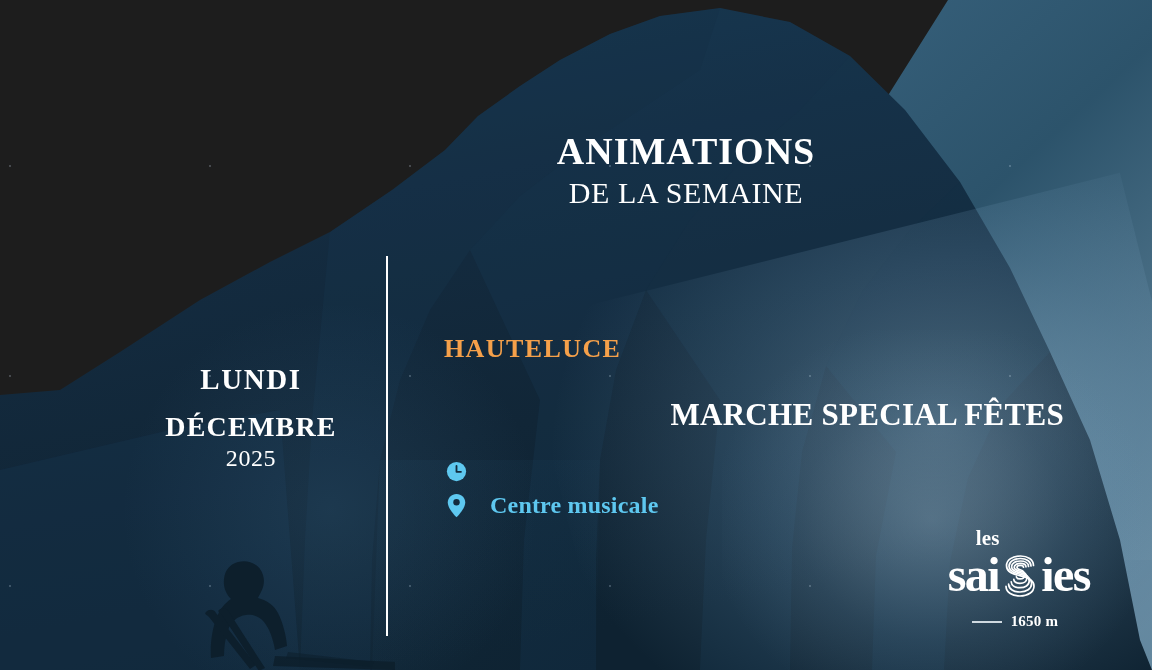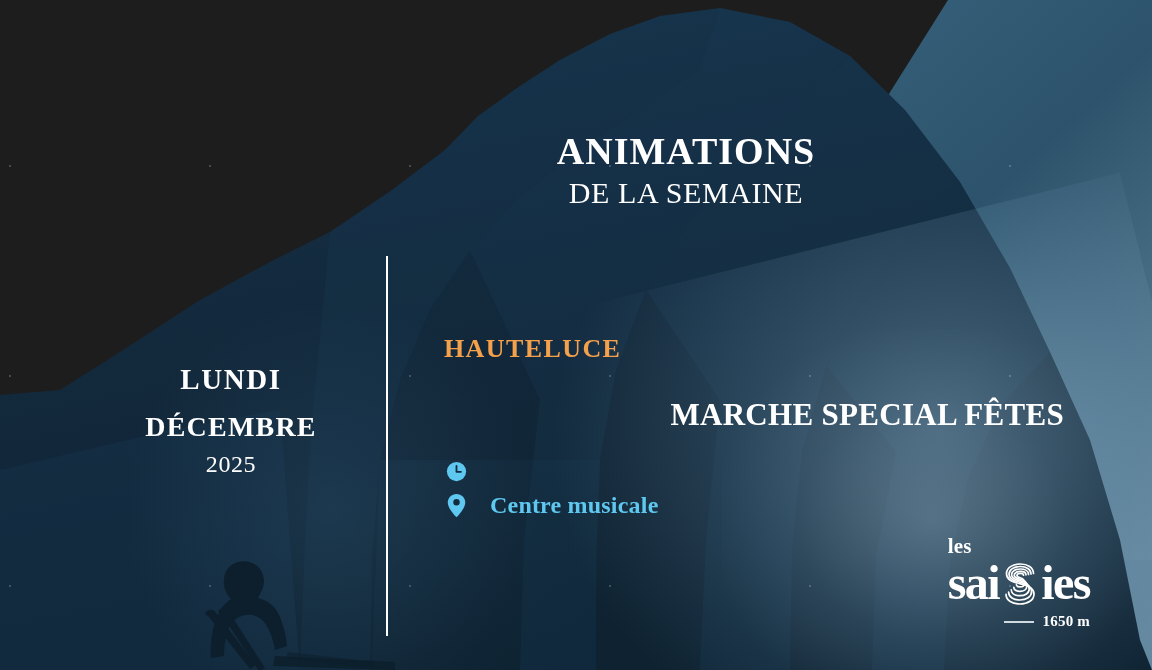--- a/index.html
+++ b/index.html
@@ -112,21 +112,21 @@
   .divider {
     position: absolute;
     left: 386px; top: 256px;
     width: 2px; height: 380px;
     background: #ffffff;
   }
 
   
   .date-block {
     position: absolute;
-    left: 88px; top: 365px;
+    left: 108px; top: 365px;
     width: 286px;
     text-align: center;
     color: #ffffff;
   }
   .date-weekday {
     font-size: 29px;
     font-weight: 700;
     letter-spacing: 1.6px;
     line-height: 1;
   }
@@ -142,21 +142,21 @@
     font-weight: 700;
     letter-spacing: 1.2px;
     line-height: 1;
     margin-top: 19px;
   }
   .date-year {
     font-size: 24px;
     font-weight: 400;
     letter-spacing: .6px;
     line-height: 1;
-    margin-top: 11px;
+    margin-top: 5px;
   }
 
   
   .event {
     position: absolute;
     left: 444px; top: 292px;
     width: 620px;
     margin-top: 44px;
   }
   .event-town {
@@ -214,46 +214,44 @@
     position: absolute;
     right: 62px; bottom: 40px;
     color: #ffffff;
     text-align: left;
   }
   .logo-les {
     font-size: 21px;
     font-weight: 700;
     letter-spacing: .2px;
     line-height: 1;
-    margin-left: 17px;
+    margin-left: 28px;
   }
   .logo-word {
     display: flex;
     align-items: center;
     font-size: 48px;
     font-weight: 700;
     letter-spacing: -1.5px;
     line-height: 1;
     margin-top: 2px;
-    margin-left: 17px;
   }
   .logo-sglyph {
     display: inline-block;
     width: 40px; height: 44px;
     margin: 0 1px;
     position: relative;
     top: 1px;
   }
   .logo-sglyph svg { display: block; width: 100%; height: 100%; }
   .logo-alt {
     display: flex;
     align-items: center;
-    margin-top: 6px;
+    margin-top: 14px;
     margin-left: 24px;
-    justify-content: flex-end;
   }
   .logo-dash {
     width: 30px;
     height: 2px;
     background: #cfd9e0;
     margin-right: 9px;
   }
   .logo-alt-text {
     font-size: 15px;
     font-weight: 700;

